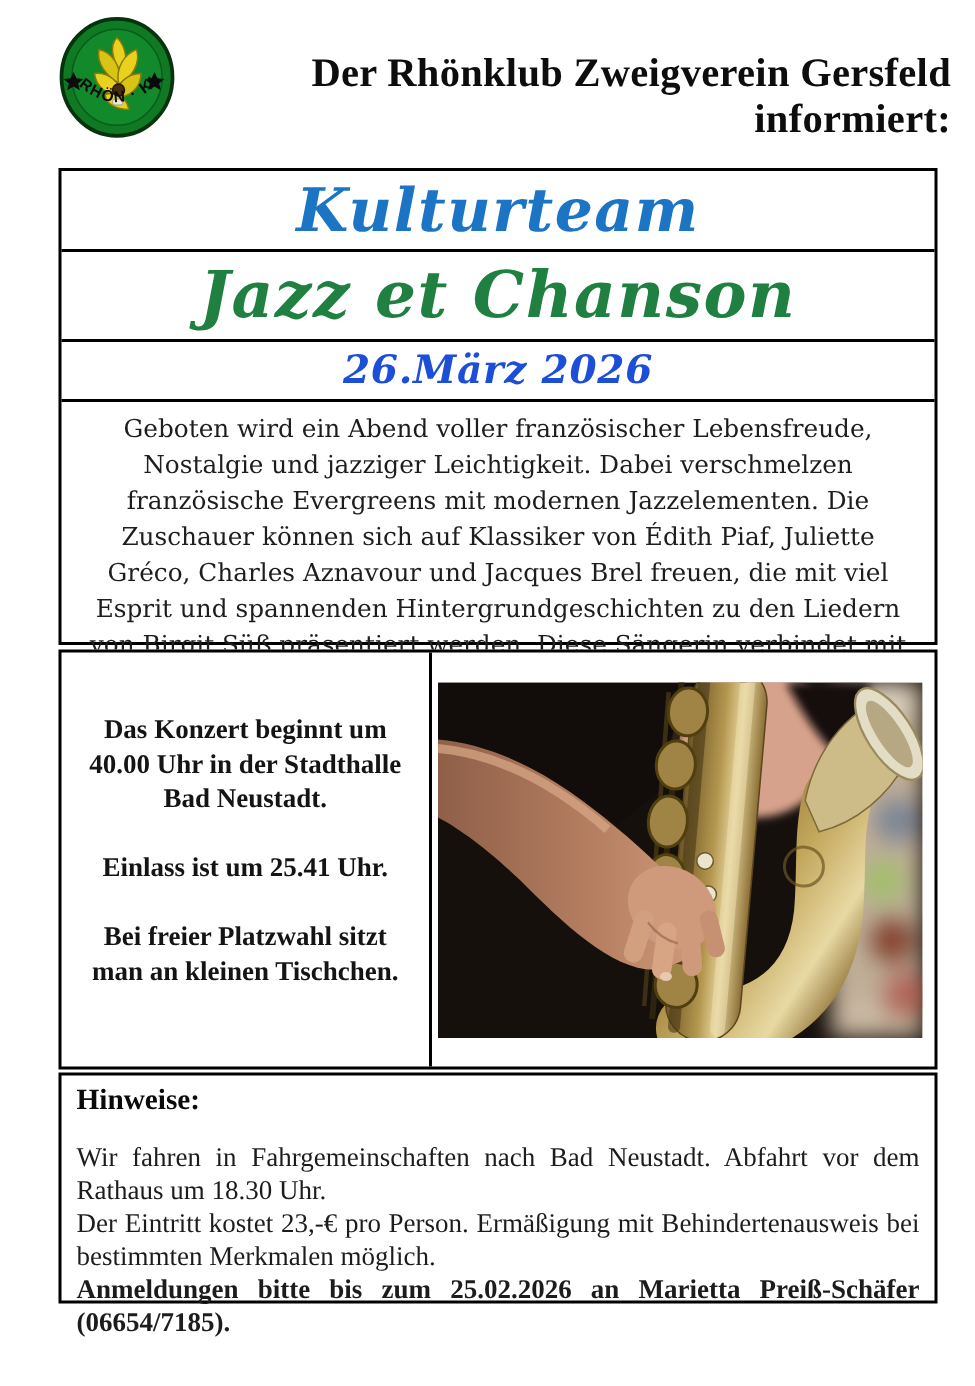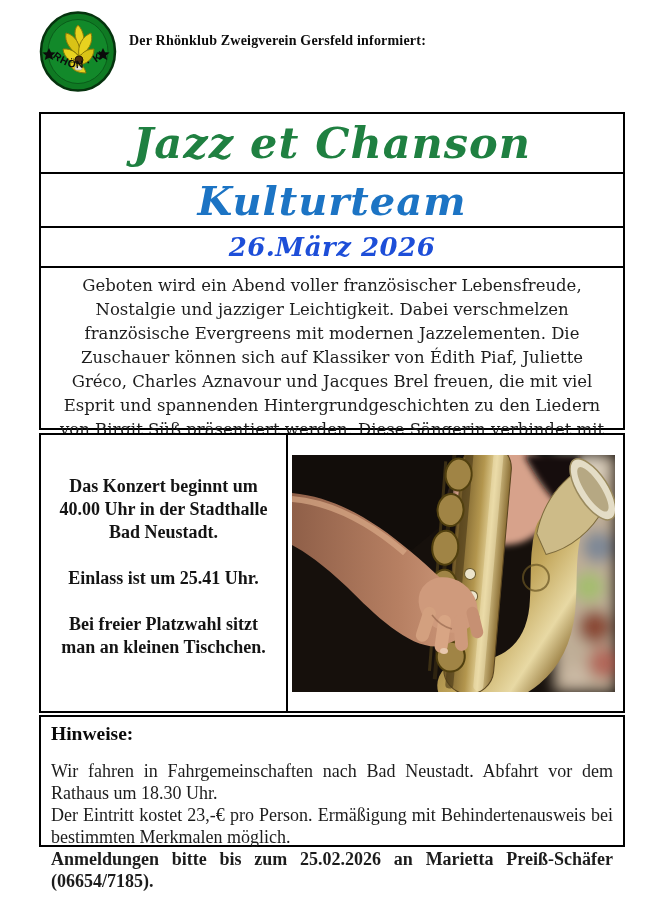--- a/index.html
+++ b/index.html
@@ -3,21 +3,21 @@
 <meta charset="utf-8">
 <style>
   html,body{margin:0;padding:0;background:#ffffff;}
   #page{position:relative;width:650px;height:924px;background:#ffffff;overflow:hidden;
         font-family:"DejaVu Serif","Liberation Serif",serif;color:#111;}
 
   
   .logo{position:absolute;left:39px;top:11px;width:78px;height:81px;}
   .header-title{position:absolute;left:129px;top:33px;width:505px;
         font-family:"Liberation Serif","DejaVu Serif",serif;
-        font-weight:bold;font-size:14px;color:#0d0d0d;letter-spacing:.2px;}
+        font-weight:bold;font-size:27px;color:#0d0d0d;letter-spacing:.2px;text-align:right;}
 
   
   .box{position:absolute;left:39px;width:586px;border:2px solid #000;box-sizing:border-box;background:#fff;}
 
   
   #title-table{top:112px;height:318px;display:flex;flex-direction:column;}
   .trow{flex:none;display:flex;align-items:center;justify-content:center;border-bottom:2px solid #000;}
   .trow-kultur{height:52px;}
   .trow-event{height:58px;}
   .trow-date{height:38px;}
@@ -30,21 +30,21 @@
   
   #concert-box{top:433px;height:280px;}
   .cell-left{position:absolute;left:0;top:0;height:100%;width:247px;border-right:2px solid #000;
         box-sizing:border-box;padding:40px 9px 0 9px;text-align:center;}
   .cell-left p{margin:0 0 23px 0;font-family:"Liberation Serif","DejaVu Serif",serif;
         font-weight:bold;font-size:18px;line-height:23px;color:#141414;}
   .photo-wrap{position:absolute;left:251px;top:20px;width:323px;height:237px;}
   .photo-wrap svg{display:block;}
 
   
-  #notes-box{top:715px;height:132px;padding:4px 10px 0 10px;}
+  #notes-box{top:715px;height:154px;padding:4px 10px 0 10px;}
   .notes-heading{font-family:"Liberation Serif","DejaVu Serif",serif;
         font-weight:bold;font-size:19.5px;line-height:26px;color:#0a0a0a;}
   .notes-body{margin-top:13px;}
   .notes-body p{margin:0;font-family:"Liberation Serif","DejaVu Serif",serif;
         font-size:18px;line-height:22px;color:#1c1c1c;text-align:justify;}
   .notes-bold{font-weight:bold;color:#0a0a0a;}
 </style>
 </head>
 <body>
 
@@ -73,25 +73,25 @@
           <path id="arcText" d="M9,42 Q39,72 69,42"></path>
         </defs>
       <text font-family="Liberation Sans, sans-serif" font-size="10.5" font-weight="bold" fill="#0b0b0b" letter-spacing="1">
         <textPath href="#arcText" startOffset="6">RHÖN · KLUB</textPath>
       </text>
     </svg>
   </div>
   <div class="header-title">Der Rhönklub Zweigverein Gersfeld informiert:</div>
 
   <div id="title-table" class="box">
+    <div class="trow trow-kultur">
+      <span class="title-kultur">Kulturteam</span>
+    </div>
     <div class="trow trow-event">
       <span class="title-event">Jazz et Chanson</span>
-    </div>
-    <div class="trow trow-kultur">
-      <span class="title-kultur">Kulturteam</span>
     </div>
     <div class="trow trow-date">
       <span class="title-date">26.März 2026</span>
     </div>
     <div class="trow trow-intro">
       <div class="intro-text">Geboten wird ein Abend voller französischer Lebensfreude, Nostalgie und jazziger Leichtigkeit. Dabei verschmelzen französische Evergreens mit modernen Jazzelementen. Die Zuschauer können sich auf Klassiker von Édith Piaf, Juliette Gréco, Charles Aznavour und Jacques Brel freuen, die mit viel Esprit und spannenden Hintergrundgeschichten zu den Liedern von Birgit Süß präsentiert werden. Diese Sängerin verbindet mit ihrer zauberhaften Stimme Musik, Humor und Tiefgang.</div>
     </div>
   </div>
 
   <div id="concert-box" class="box">

